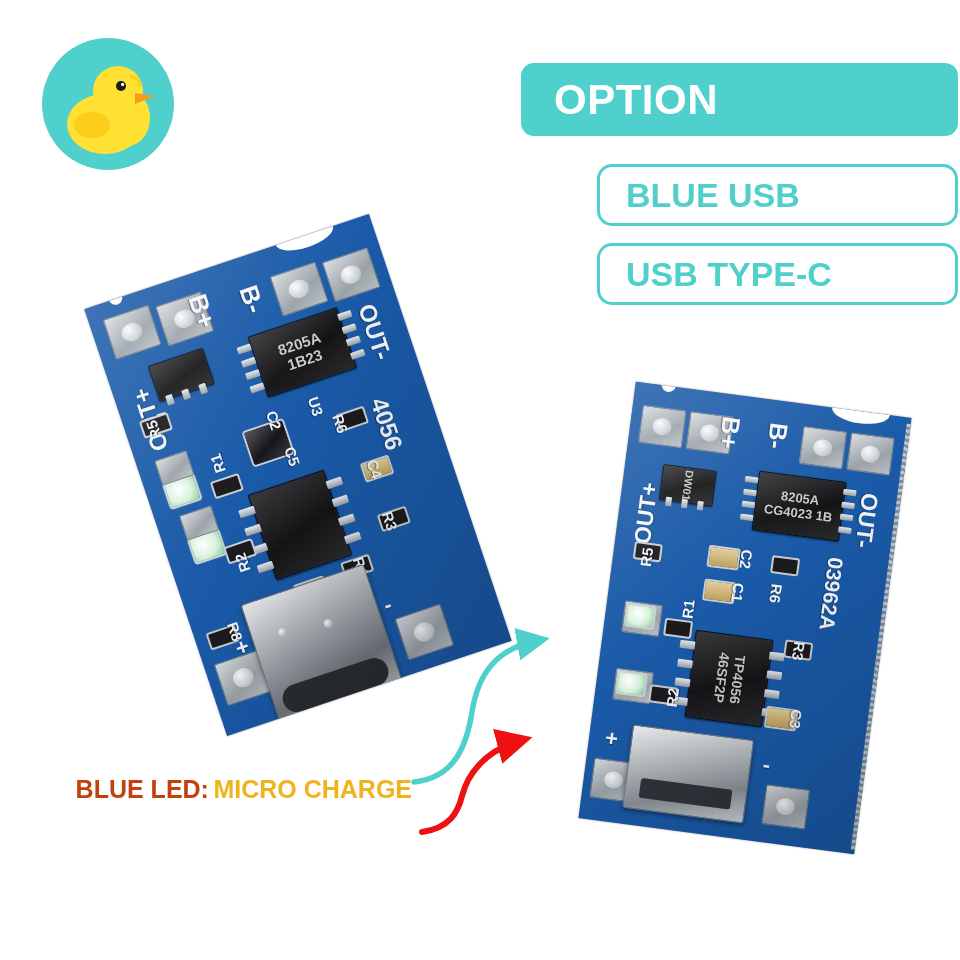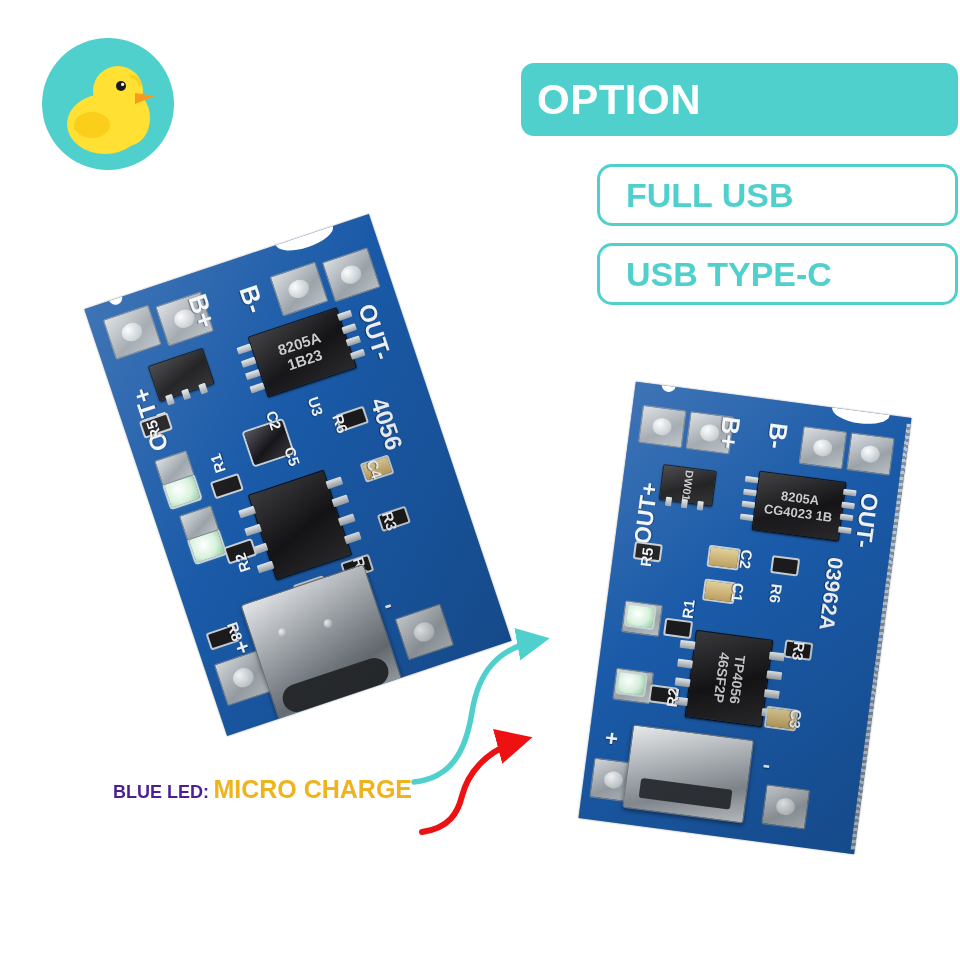--- a/index.html
+++ b/index.html
@@ -18,39 +18,39 @@
   .logo-circle svg{position:absolute;left:0;top:0;width:132px;height:132px;}
 
   
   .opt-title{
     position:absolute;left:521px;top:63px;width:437px;height:73px;
     background:#4FD0CC;border-radius:13px;
     display:flex;align-items:center;
   }
   .opt-title span{
     color:#ffffff;font-size:42px;font-weight:bold;letter-spacing:.5px;
-    margin-left:16px;line-height:1;
+    margin-left:33px;line-height:1;
   }
   .opt-badge{
     position:absolute;background:#ffffff;border:3px solid #4FD0CC;
     border-radius:15px;display:flex;align-items:center;box-sizing:border-box;
   }
   .opt-badge span{
     color:#4FD0CC;font-size:34px;font-weight:bold;margin-left:26px;line-height:1;
   }
   #badge-micro{left:597px;top:164px;width:361px;height:62px;}
   #badge-typec{left:597px;top:243px;width:361px;height:62px;}
 
   
   .led-caption{
     position:absolute;left:0;top:774px;width:412px;text-align:right;
     line-height:30px;
   }
   .led-caption div{white-space:nowrap;}
-  .led-caption .t-blue{color:#4c1d95;font-size:18px;font-weight:bold;}
+  .led-caption .t-blue{color:#c2410c;font-size:25px;font-weight:bold;}
   .led-caption .t-red{color:#E2001A;font-size:25px;font-weight:bold;}
   .led-caption .t-gold{color:#EFB31E;font-size:25px;font-weight:bold;}
 
   
   #arrows{position:absolute;left:400px;top:600px;width:220px;height:250px;}
 
   
   .board-wrap{position:absolute;}
   .pcb{
     position:relative;background:#1A5AA8;
@@ -160,21 +160,21 @@
       <circle cx="80.6" cy="46.4" r="1.6" fill="#ffffff"></circle>
       <path d="M88 38 q10 2 10 10" stroke="#FBCE1C" stroke-width="3" fill="none"></path>
     </svg>
   </div>
 
   <div class="opt-title">
     <span>OPTION</span>
   </div>
 
   <div class="opt-badge" id="badge-micro">
-    <span>FULL USB</span>
+    <span>BLUE USB</span>
   </div>
 
   <div class="opt-badge" id="badge-typec">
     <span>USB TYPE-C</span>
   </div>
 
   <div class="board-wrap" style="left:86px;top:206px;width:430px;height:540px;">
     <div class="pcb" style="width:300px;height:450px;transform:rotate(-18.5deg);transform-origin:50% 50%;margin:44px 0 0 62px;">
 
       <div class="notch" style="left:202px;top:-12px;width:60px;height:24px;"></div>

